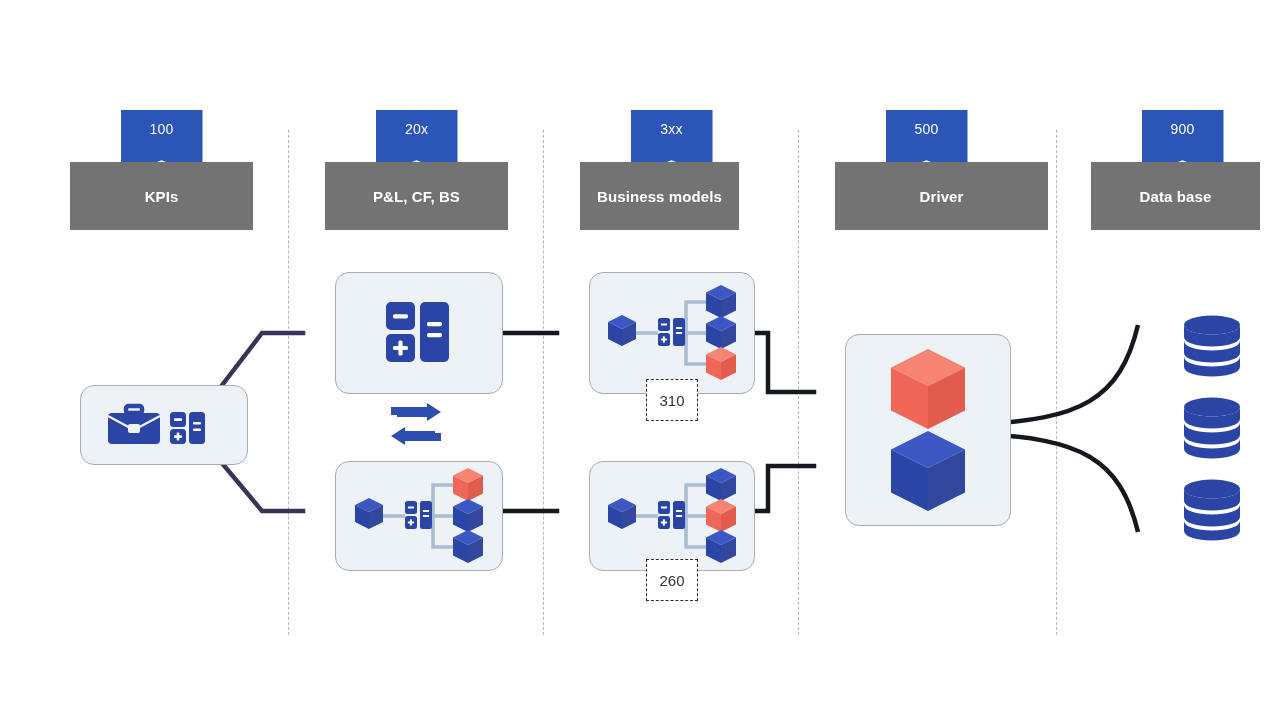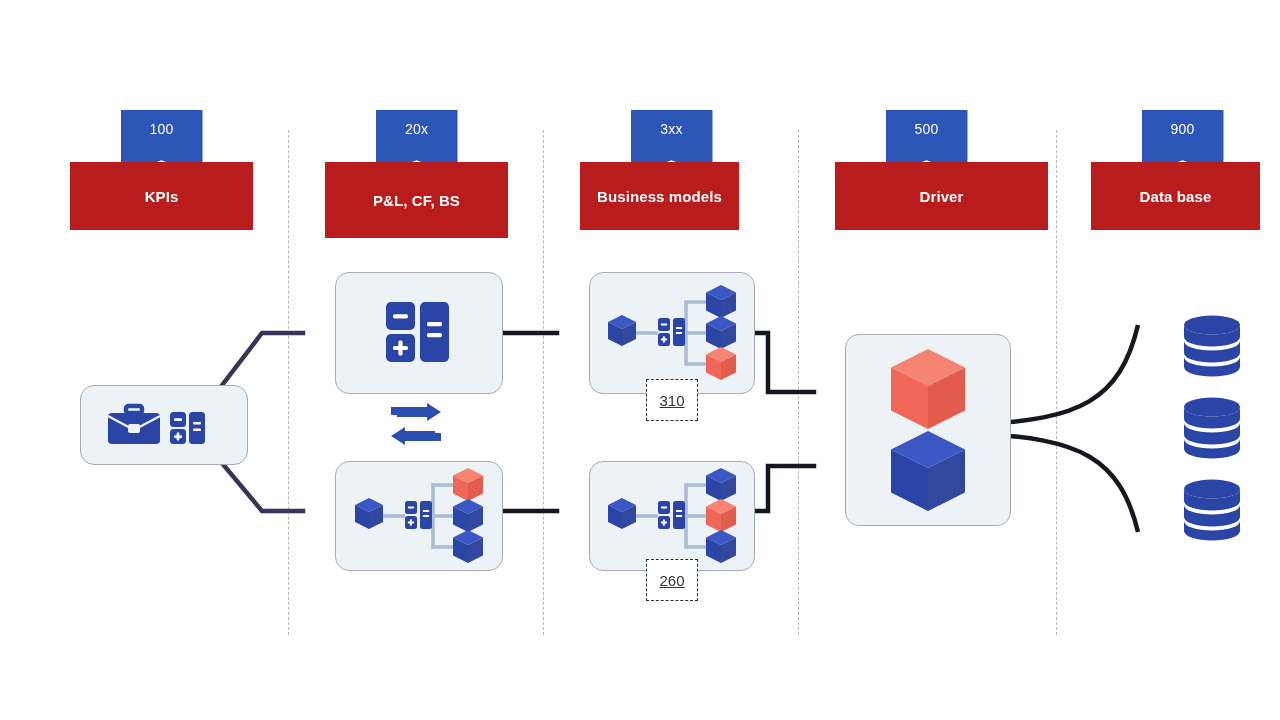--- a/index.html
+++ b/index.html
@@ -32,21 +32,21 @@
     color: #ffffff;
     font-size: 14px;
     text-align: center;
     padding-top: 11px;
     clip-path: polygon(0 0, 100% 0, 100% 100%, 50% 76%, 0 100%);
     -webkit-clip-path: polygon(0 0, 100% 0, 100% 100%, 50% 76%, 0 100%);
     letter-spacing: .2px;
   }
   .col-bar {
     position: absolute;
-    background: #b91c1c;
+    background: #737373;
     color: #ffffff;
     font-size: 15px;
     font-weight: bold;
     display: flex;
     align-items: center;
     justify-content: center;
     letter-spacing: .1px;
   }
 
   
@@ -72,21 +72,20 @@
     position: absolute;
     width: 52px;
     height: 42px;
     border: 1.6px dashed #2b2b2b;
     background: #ffffff;
     display: flex;
     align-items: center;
     justify-content: center;
     font-size: 15px;
     color: #333333;
-    text-decoration: underline;
   }
 
   
   .free-icon { position: absolute; }
   .db-icon { position: absolute; }
 </style>
 </head>
 <body>
 
 <div id="stage">
@@ -125,21 +124,21 @@
       </div>
       <div class="col-bar" style="left:0; top:52px; width:183px; height:68px;">
         <span>KPIs</span>
       </div>
     </div>
 
     <div class="col-header" style="left:293px; top:110px; width:183px;">
       <div class="banner" style="top:0;">
         <span>20x</span>
       </div>
-      <div class="col-bar" style="left:0; top:52px; width:183px; height:76px;">
+      <div class="col-bar" style="left:0; top:52px; width:183px; height:68px;">
         <span>P&amp;L, CF, BS</span>
       </div>
     </div>
 
     <div class="col-header" style="left:548px; top:110px; width:183px;">
       <div class="banner" style="top:0;">
         <span>3xx</span>
       </div>
       <div class="col-bar" style="left:0; top:52px; width:159px; height:68px;">
         <span>Business models</span>

